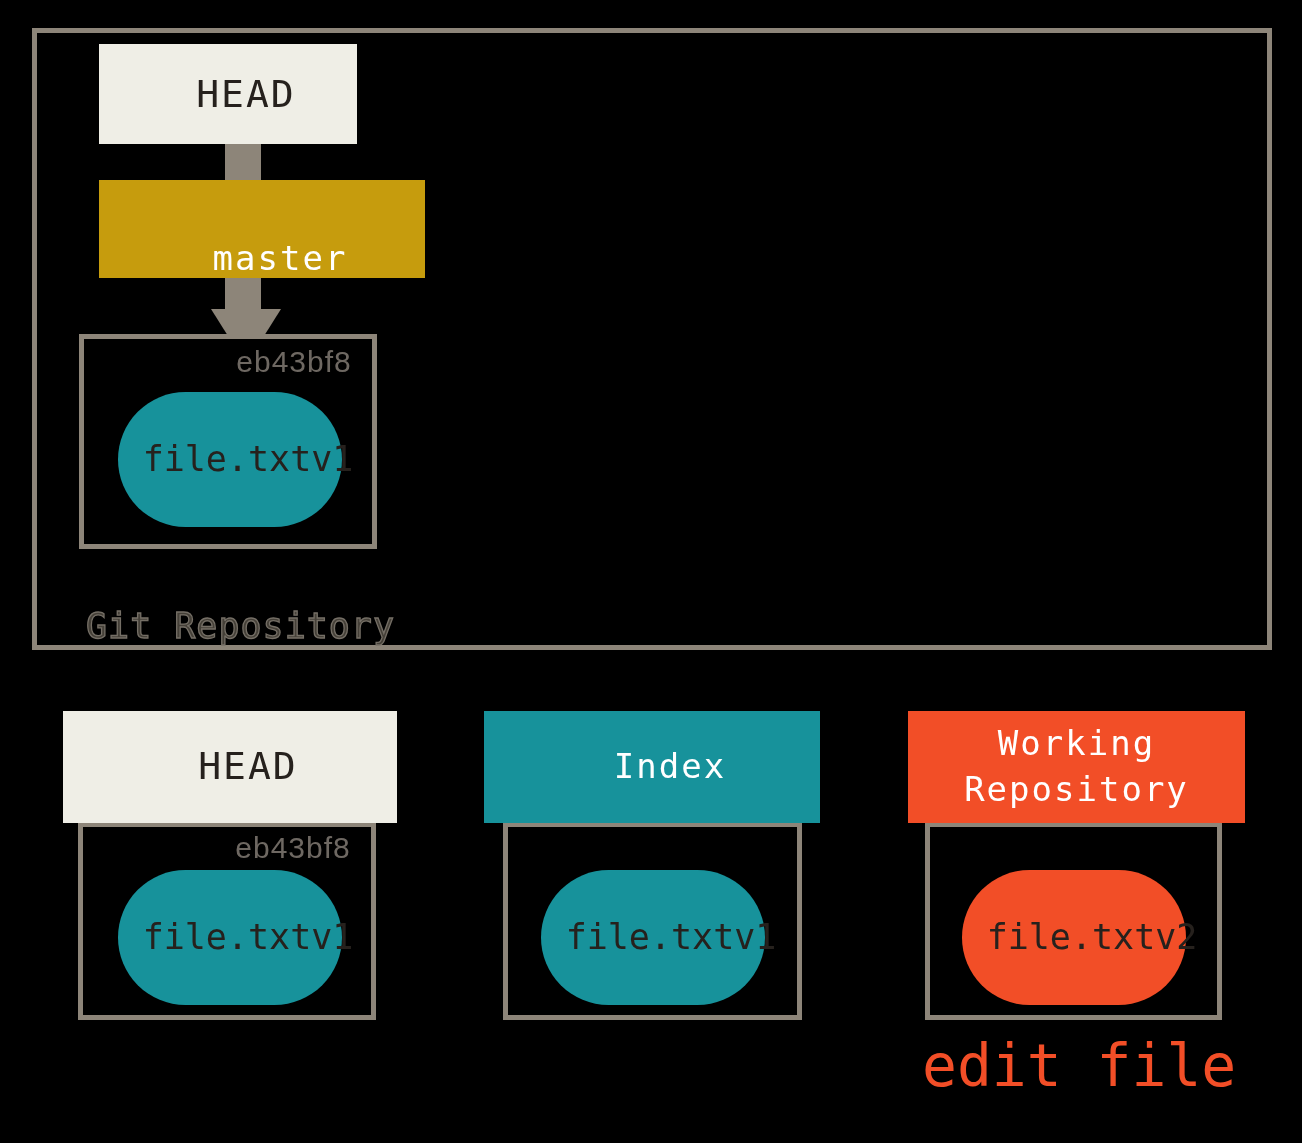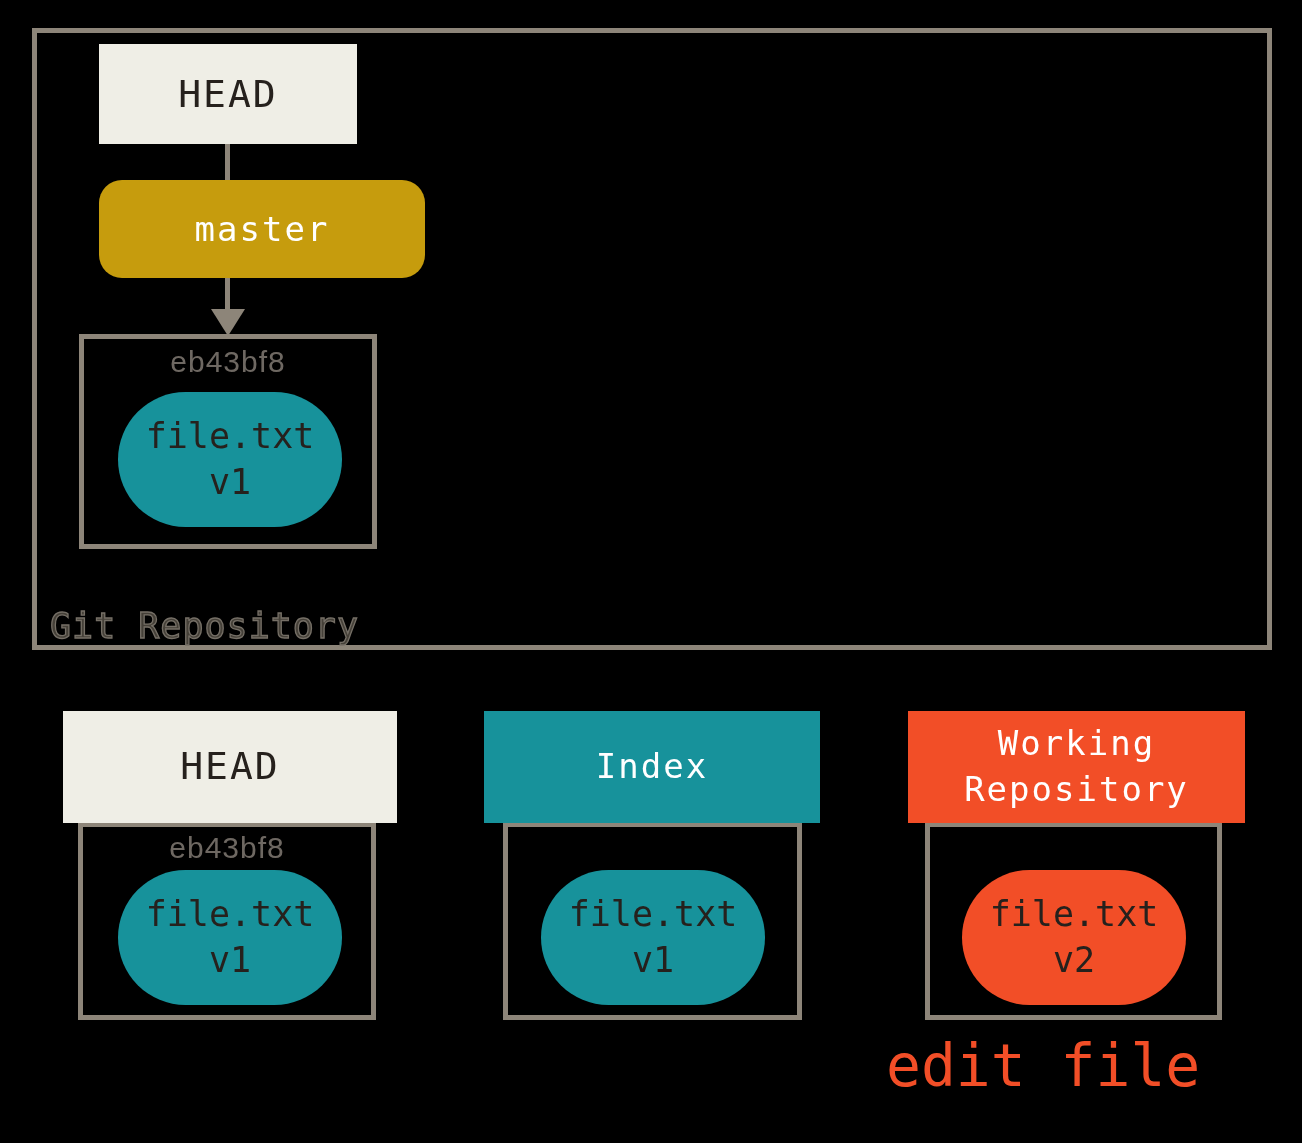--- a/index.html
+++ b/index.html
@@ -14,61 +14,61 @@
     --white-text:#FFFFFF;
   }
   *{margin:0;padding:0;box-sizing:border-box;}
   html,body{width:1302px;height:1143px;}
   body{
     background:var(--background);
     position:relative;
     font-family:"DejaVu Sans Mono", monospace;
     overflow:hidden;
   }
-  .abs{position:absolute;}
+  .abs{position:absolute;padding-left:36px;}
 
   
   .repo-box{
     left:32px;top:28px;width:1240px;height:622px;
     border:5px solid var(--border);
   }
   .head-ref{
     left:99px;top:44px;width:258px;height:100px;
     background:var(--cream);
     display:flex;align-items:center;justify-content:center;
     font-size:38px;color:var(--dark-text);letter-spacing:2px;
   }
   .connector{background:var(--border);width:5px;}
   .conn-head-master{left:225px;top:144px;height:36px;}
   .branch-box{
     left:99px;top:180px;width:326px;height:98px;
     background:var(--gold);
-    display:flex;align-items:center;justify-content:center;
-    font-size:34px;color:var(--white-text);letter-spacing:2px;border-radius:23px;
+    display:flex;align-items:flex-end;justify-content:center;
+    font-size:34px;color:var(--white-text);letter-spacing:2px;
   }
   .conn-master-commit{left:225px;top:278px;height:33px;}
   .arrowhead{
     left:211px;top:309px;width:0;height:0;
     border-left:17px solid transparent;
     border-right:17px solid transparent;
     border-top:27px solid var(--border);
   }
   .commit-box{
     left:79px;top:334px;width:298px;height:215px;
     border:5px solid var(--border);
   }
   .hash-label{
     width:298px;text-align:center;
     font-family:"Liberation Sans", sans-serif;
-    font-size:30px;color:var(--gray-text);letter-spacing:1px;
+    font-size:30px;color:var(--gray-text);letter-spacing:1px;margin-left:48px;
   }
   .hash-top{left:79px;top:345px;}
   .pill{
     width:224px;height:135px;border-radius:70px;
-    display:flex;flex-direction:column;align-items:center;justify-content:center;
+    display:flex;flex-direction:row;align-items:center;justify-content:center;
     font-size:35px;color:var(--dark-text);line-height:1.3;
   }
   .pill-teal{background:var(--teal);}
   .pill-orange{background:var(--orange);}
   .pill-commit{left:118px;top:392px;}
   .repo-caption{
     left:50px;top:606px;
     font-size:35px;letter-spacing:1px;
     color:#454038;
     -webkit-text-stroke:1.3px #756f66;

